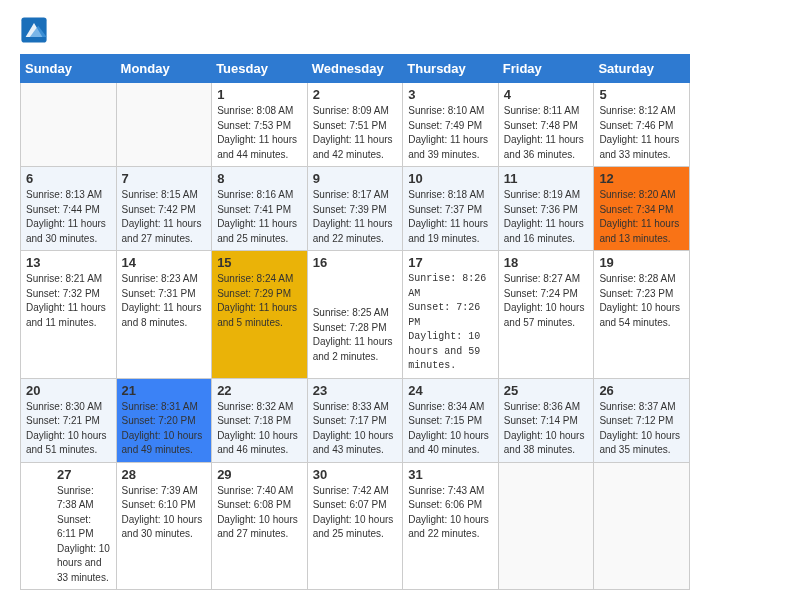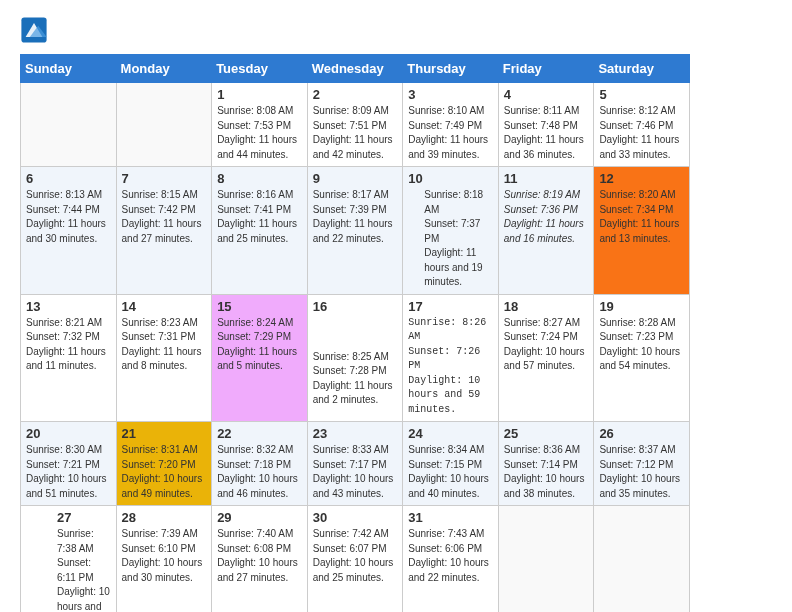--- a/index.html
+++ b/index.html
@@ -185,27 +185,27 @@
 Daylight: 11 hours and 25 minutes.</div>
           </td>
           <td style="background: rgb(240, 245, 251);">
             <span class="day-num">9</span>
             <div class="day-info" style="white-space: pre-line;">Sunrise: 8:17 AM
 Sunset: 7:39 PM
 Daylight: 11 hours and 22 minutes.</div>
           </td>
           <td style="background: rgb(240, 245, 251);">
             <span class="day-num">10</span>
-            <div class="day-info" style="white-space: pre-line; margin-left: 16px;">Sunrise: 8:18 AM
+            <div class="day-info" style="white-space: pre-line;">Sunrise: 8:18 AM
 Sunset: 7:37 PM
 Daylight: 11 hours and 19 minutes.</div>
           </td>
           <td style="background: rgb(240, 245, 251);">
             <span class="day-num">11</span>
-            <div class="day-info" style="white-space: pre-line; font-style: italic;">Sunrise: 8:19 AM
+            <div class="day-info" style="white-space: pre-line;">Sunrise: 8:19 AM
 Sunset: 7:36 PM
 Daylight: 11 hours and 16 minutes.</div>
           </td>
           <td style="background: #f97316;">
             <span class="day-num">12</span>
             <div class="day-info" style="white-space: pre-line;">Sunrise: 8:20 AM
 Sunset: 7:34 PM
 Daylight: 11 hours and 13 minutes.</div>
           </td>
         </tr>
@@ -215,21 +215,21 @@
             <div class="day-info" style="white-space: pre-line;">Sunrise: 8:21 AM
 Sunset: 7:32 PM
 Daylight: 11 hours and 11 minutes.</div>
           </td>
           <td style="background: rgb(255, 255, 255);">
             <span class="day-num">14</span>
             <div class="day-info" style="white-space: pre-line;">Sunrise: 8:23 AM
 Sunset: 7:31 PM
 Daylight: 11 hours and 8 minutes.</div>
           </td>
-          <td style="background: #f0abfc;">
+          <td style="background: #eab308;">
             <span class="day-num">15</span>
             <div class="day-info" style="white-space: pre-line;">Sunrise: 8:24 AM
 Sunset: 7:29 PM
 Daylight: 11 hours and 5 minutes.</div>
           </td>
           <td style="background: rgb(255, 255, 255);">
             <span class="day-num">16</span>
             <div class="day-info" style="white-space: pre-line; margin-top: 36px;">Sunrise: 8:25 AM
 Sunset: 7:28 PM
 Daylight: 11 hours and 2 minutes.</div>
@@ -253,21 +253,21 @@
 Daylight: 10 hours and 54 minutes.</div>
           </td>
         </tr>
         <tr>
           <td style="background: rgb(240, 245, 251);">
             <span class="day-num">20</span>
             <div class="day-info" style="white-space: pre-line;">Sunrise: 8:30 AM
 Sunset: 7:21 PM
 Daylight: 10 hours and 51 minutes.</div>
           </td>
-          <td style="background: #eab308;">
+          <td style="background: #3b82f6;">
             <span class="day-num">21</span>
             <div class="day-info" style="white-space: pre-line;">Sunrise: 8:31 AM
 Sunset: 7:20 PM
 Daylight: 10 hours and 49 minutes.</div>
           </td>
           <td style="background: rgb(240, 245, 251);">
             <span class="day-num">22</span>
             <div class="day-info" style="white-space: pre-line;">Sunrise: 8:32 AM
 Sunset: 7:18 PM
 Daylight: 10 hours and 46 minutes.</div>

